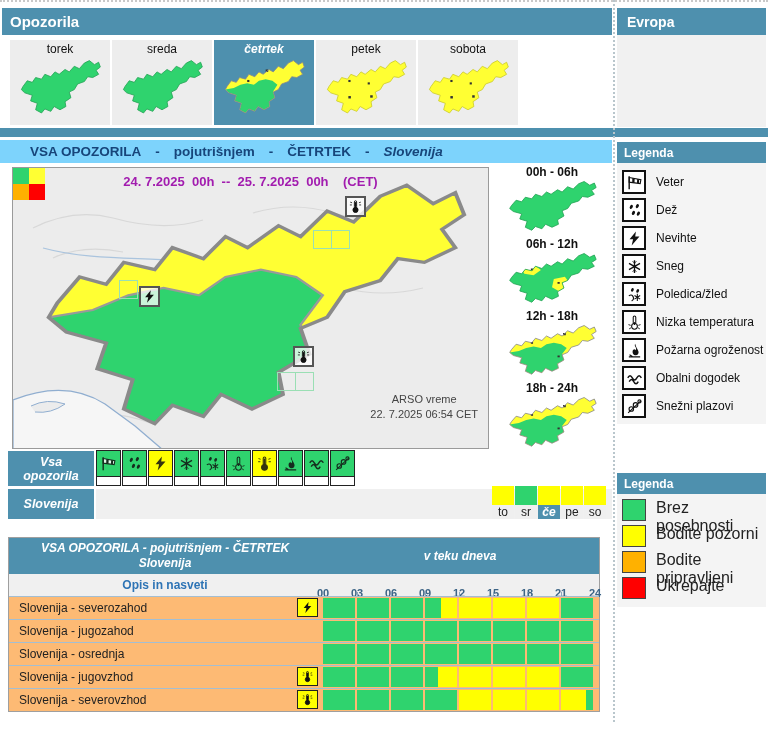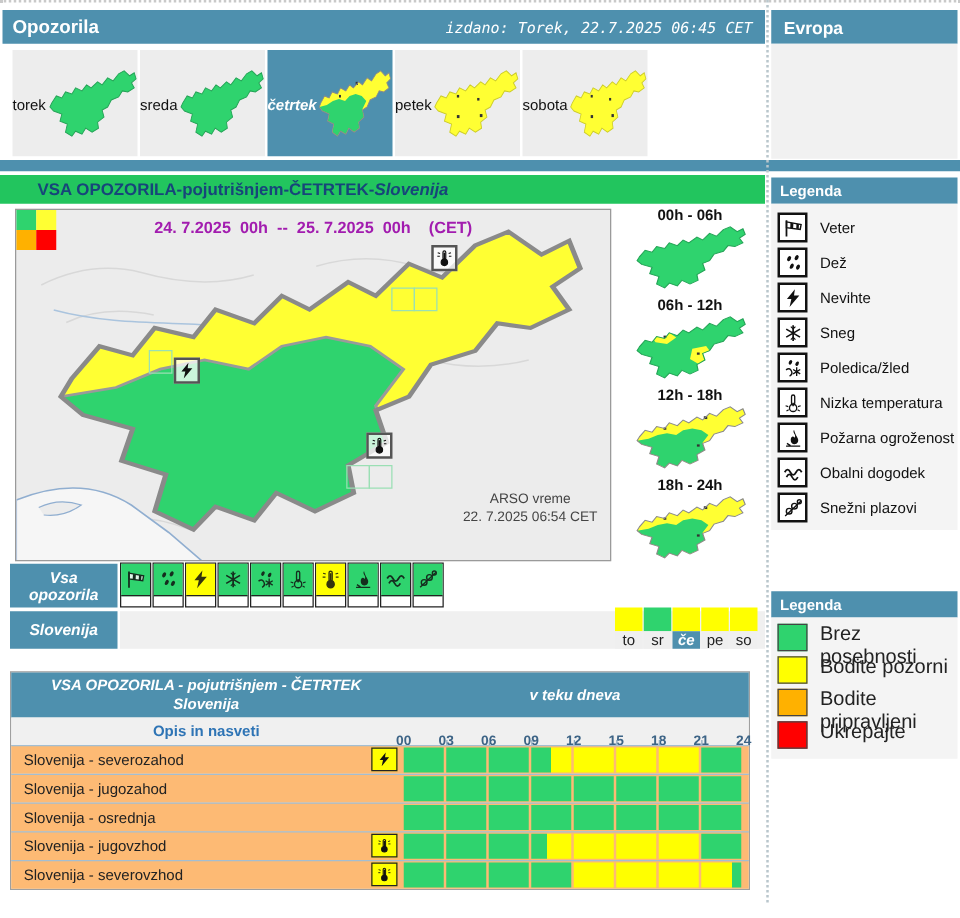--- a/index.html
+++ b/index.html
@@ -13,30 +13,30 @@
   
   .hdr{background:#4E90AE;color:#fff;display:flex;align-items:center;}
   .hdr-main{left:2px;top:8px;width:610px;height:27px;justify-content:space-between;padding:0 10px 0 8px;box-sizing:border-box;}
   .hdr-title{font-size:15px;font-weight:bold;}
   .hdr-issued{font-family:"DejaVu Sans Mono",monospace;font-style:italic;font-size:12px;}
   .hdr-evropa{left:617px;top:8px;width:149px;height:27px;padding-left:10px;box-sizing:border-box;font-size:14px;font-weight:bold;cursor:pointer;}
   .evropa-panel{left:617px;top:35px;width:149px;height:92px;background:#f1f1f1;}
 
   
   .tabs{left:10px;top:40px;display:flex;gap:2px;}
-  .tab{width:100px;height:85px;background:#ededed;display:flex;flex-direction:row;align-items:center;cursor:pointer;}
+  .tab{width:100px;height:85px;background:#ededed;display:flex;flex-direction:column;align-items:center;cursor:pointer;}
   .tab .tlabel{font-size:12px;color:#111;margin-top:2px;}
   .tab.sel{background:#4E90AE;}
   .tab.sel .tlabel{color:#fff;font-weight:bold;font-style:italic;}
   .tab svg{width:84px;height:58px;margin-top:3px;}
 
   .rule{left:0;top:128px;width:768px;height:9px;background:#4E90AE;}
 
   
-  .vsa-bar{left:0;top:140px;width:612px;height:23px;background:#22c55e;display:flex;align-items:center;padding-left:30px;box-sizing:border-box;font-size:13.5px;font-weight:bold;color:#17457A;}
+  .vsa-bar{left:0;top:140px;width:612px;height:23px;background:#7dd3fc;display:flex;align-items:center;gap:14px;padding-left:30px;box-sizing:border-box;font-size:13.5px;font-weight:bold;color:#17457A;}
   .vsa-bar .it{font-style:italic;}
 
   
   .map-panel{left:12px;top:167px;width:477px;height:282px;background:#ececec;border:1px solid #9a9a9a;box-sizing:border-box;overflow:hidden;}
   .map-title{position:absolute;left:0;right:0;top:6px;text-align:center;font-size:13px;font-weight:bold;color:#a21caf;white-space:pre;}
   .corner{position:absolute;left:0;top:0;width:32px;height:32px;display:grid;grid-template-columns:16px 16px;grid-template-rows:16px 16px;}
   .attr{position:absolute;right:10px;bottom:26px;text-align:center;font-size:11px;color:#444;line-height:15px;}
   .wbox{position:absolute;width:21px;height:21px;background:rgba(255,255,255,.75);border:2px solid #555;box-sizing:border-box;display:flex;align-items:center;justify-content:center;}
   .wbox svg{width:15px;height:15px;}
   .cellmark{position:absolute;width:17px;height:17px;border:1px solid #9adfb4;}
@@ -156,21 +156,20 @@
       <circle cx="13.5" cy="9.8" r="3.2"></circle>
       <circle cx="19" cy="4.8" r="2.2"></circle>
     </g>
   </defs>
 </svg>
 
 <div class="abs dot-top"></div>
 
 <div class="abs hdr hdr-main">
   <span class="hdr-title">Opozorila</span>
-  <span class="hdr-issued">izdano: Torek, 22.7.2025 06:45 CET</span>
 </div>
 <div class="abs hdr hdr-evropa">Evropa</div>
 <div class="abs evropa-panel"></div>
 
 <div class="abs tabs">
   <div class="tab">
     <span class="tlabel">torek</span>
     <svg viewBox="0 0 100 72" preserveAspectRatio="none">
       <use href="#slo-p" fill="#2FD36E"></use>
         <use href="#slo-p" fill="none" stroke="#24a356" stroke-width="1"></use>

